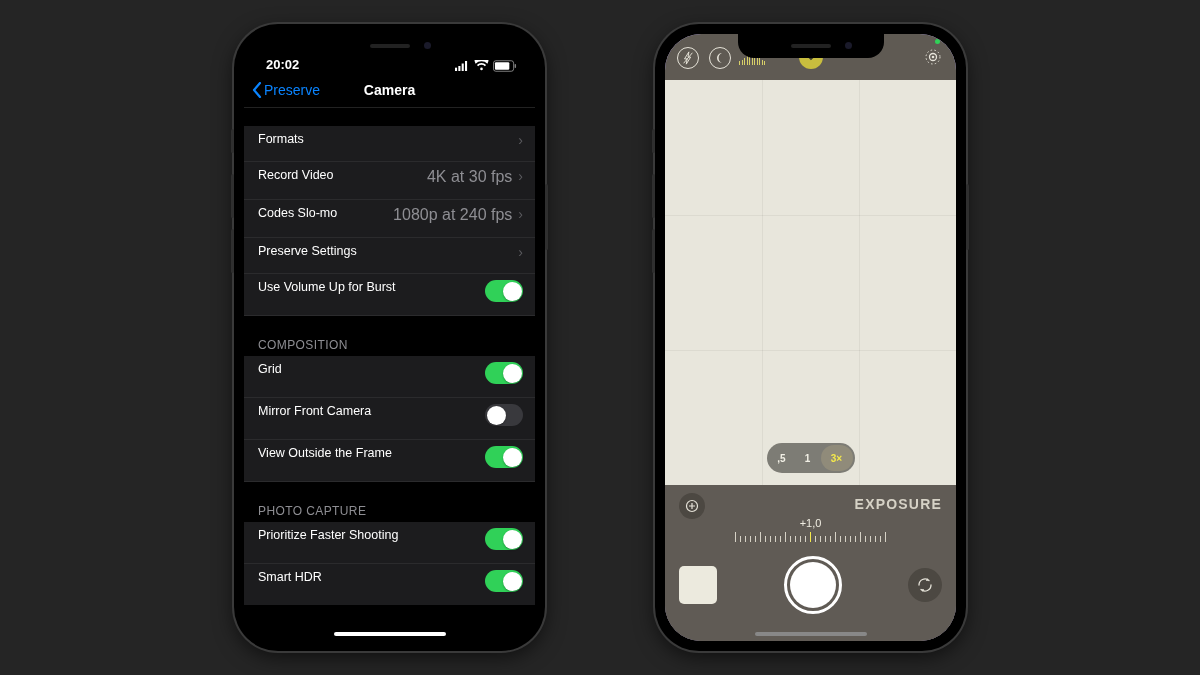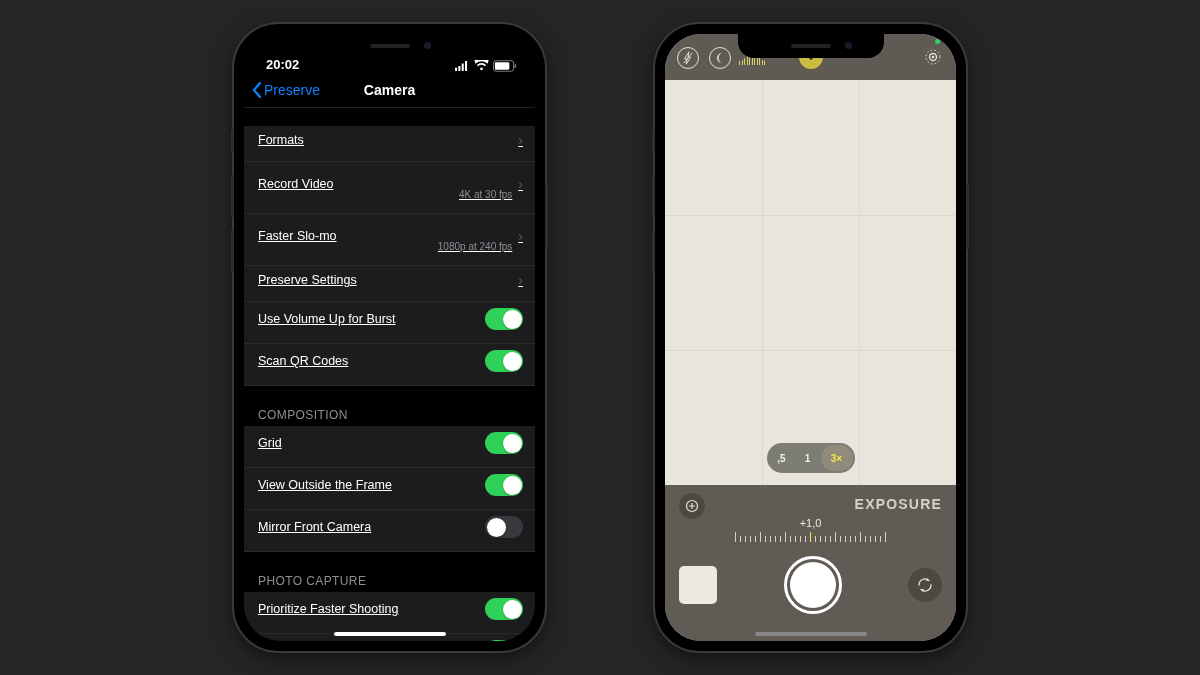--- a/index.html
+++ b/index.html
@@ -72,28 +72,27 @@
   }
   .nav-back { position:absolute; left:8px; display:flex; align-items:center; color:#0a84ff; font-size:14px; gap:2px; }
   .nav-title { font-size:14px; font-weight:600; color:#fff; }
   .list { flex:1; overflow:hidden; font-size:12.5px; }
   .section-gap { height:18px; }
   .section-header { color:#8e8e93; font-size:12px; letter-spacing:0.4px; padding:4px 14px; text-transform:uppercase; }
   .row {
     background:#1c1c1e;
     min-height:32px;
     padding:6px 12px 13px 14px;
-    display:flex; align-items:center;
+    display:flex; 
     color:#fff;
     border-bottom:0.5px solid #2b2b2d;
-    text-decoration:underline;
   }
   .row:last-child { border-bottom:none; }
   .row .label { flex:1; }
-  .row .value { color:#8e8e93; margin-right:6px; font-size:10px;margin-top:21px; }
+  .row .value { color:#8e8e93; margin-right:6px; font-size:16px; }
   .chev { color:#5a5a5e; font-size:14px; }
   .toggle {
     width:38px; height:22px; border-radius:11px; position:relative; flex-shrink:0;
     background:#39393d;
   }
   .toggle.on { background:#30d158; }
   .toggle .knob {
     width:19px; height:19px; background:#fff; border-radius:50%;
     position:absolute; top:1.5px; left:1.5px; box-shadow:0 1px 2px rgba(0,0,0,0.3);
   }
@@ -222,58 +221,52 @@
         <div class="row">
           <span class="label">Formats</span>
           <span class="chev">›</span>
         </div>
         <div class="row">
           <span class="label">Record Video</span>
           <span class="value">4K at 30 fps</span>
           <span class="chev">›</span>
         </div>
         <div class="row">
-          <span class="label">Faster Slo-mo</span>
+          <span class="label">Codes Slo-mo</span>
           <span class="value">1080p at 240 fps</span>
           <span class="chev">›</span>
         </div>
         <div class="row">
           <span class="label">Preserve Settings</span>
           <span class="chev">›</span>
         </div>
         <div class="row">
           <span class="label">Use Volume Up for Burst</span>
           <div class="toggle on">
               <div class="knob"></div>
             </div>
         </div>
-        <div class="row">
-          <span class="label">Scan QR Codes</span>
-          <div class="toggle on">
-              <div class="knob"></div>
-            </div>
-        </div>
 
         <div class="section-gap"></div>
         <div class="section-header">COMPOSITION</div>
         <div class="row">
           <span class="label">Grid</span>
           <div class="toggle on">
               <div class="knob"></div>
             </div>
         </div>
         <div class="row">
+          <span class="label">Mirror Front Camera</span>
+          <div class="toggle">
+              <div class="knob"></div>
+            </div>
+        </div>
+        <div class="row">
           <span class="label">View Outside the Frame</span>
           <div class="toggle on">
-              <div class="knob"></div>
-            </div>
-        </div>
-        <div class="row">
-          <span class="label">Mirror Front Camera</span>
-          <div class="toggle">
               <div class="knob"></div>
             </div>
         </div>
 
         <div class="section-gap"></div>
         <div class="section-header">PHOTO CAPTURE</div>
         <div class="row">
           <span class="label">Prioritize Faster Shooting</span>
           <div class="toggle on">
               <div class="knob"></div>

